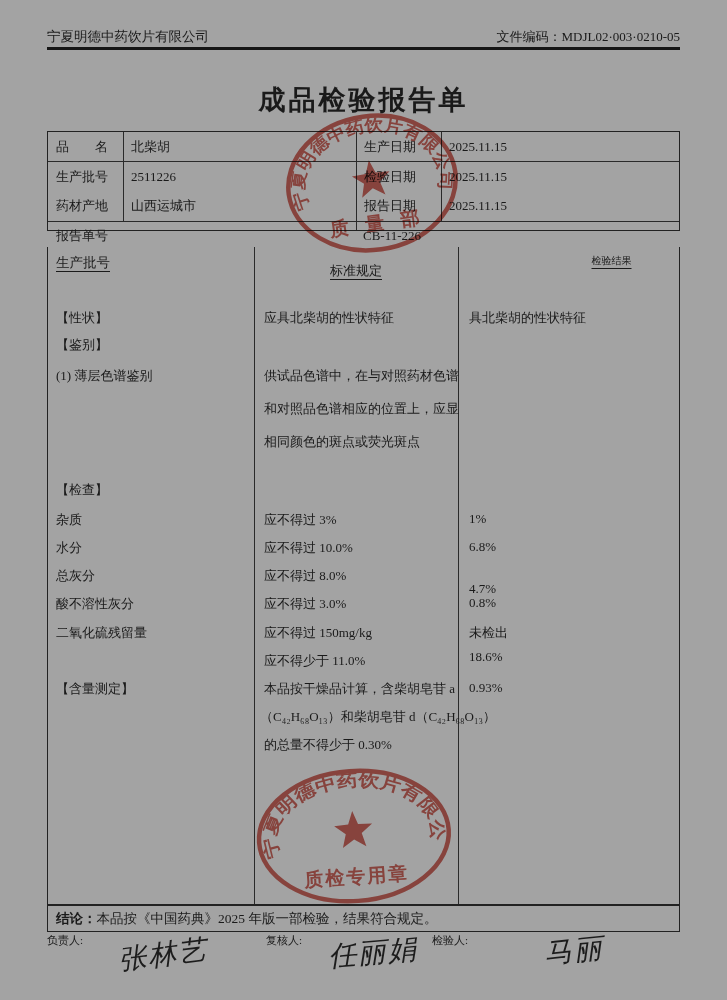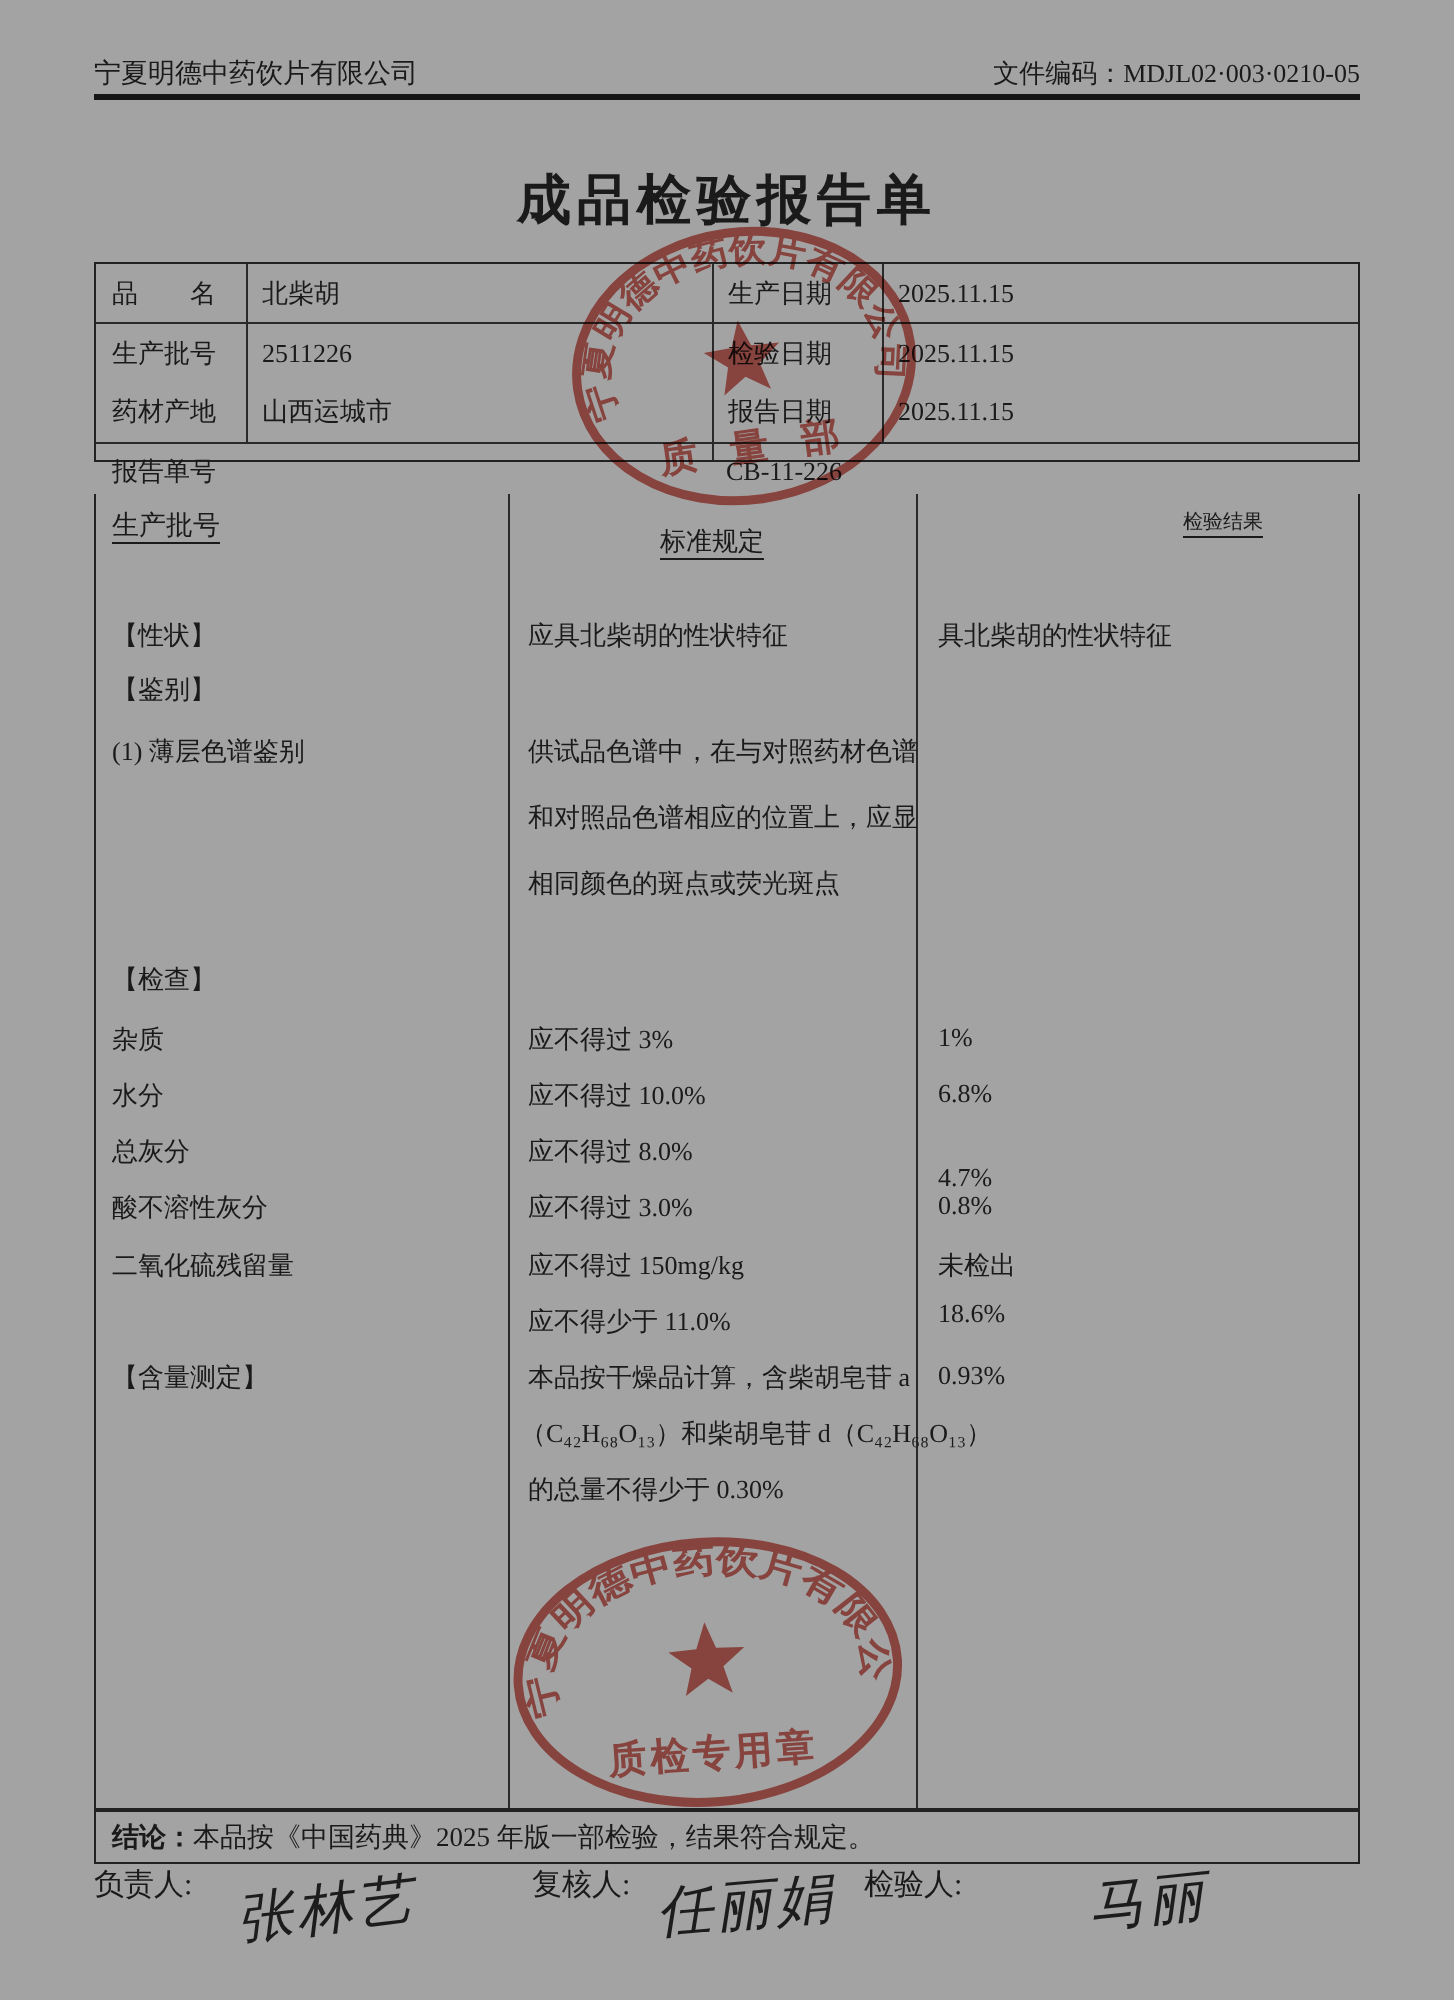--- a/index.html
+++ b/index.html
@@ -32,21 +32,21 @@
   .c2 { position:absolute; left:216px; width:200px; font-size:13px; white-space:nowrap; }
   .c3 { position:absolute; left:421px; width:205px; font-size:13px; white-space:nowrap; }
   .hd1 { position:absolute; left:8px;  top:7px; font-size:13.5px; text-decoration:underline; text-underline-offset:4px; }
   .hd2 { position:absolute; left:206px; width:204px; top:15px; text-align:center; font-size:13px; text-decoration:underline; text-underline-offset:4px; }
   .hd3 { position:absolute; left:404px; width:223px; top:7px; text-align:center; font-size:10px; text-decoration:underline; text-underline-offset:4px;margin-left:48px; }
 
   
   .conclusion { left:47px; top:905px; width:633px; height:27px;
                 border:1.5px solid #222; font-size:13.5px; padding:4px 8px; }
   .conclusion b { font-weight:bold; }
-  .sig-label { font-size:15px; top:933px; }
+  .sig-label { font-size:11px; top:933px; }
   .signature { font-size:28px; font-style:italic; color:#1c1c1c;
                font-family:"DejaVu Sans",sans-serif; letter-spacing:2px; }
 
   
   .stamp { position:absolute; mix-blend-mode:multiply; opacity:.82; }
 </style>
 </head>
 <body>
 
 <div class="page">

